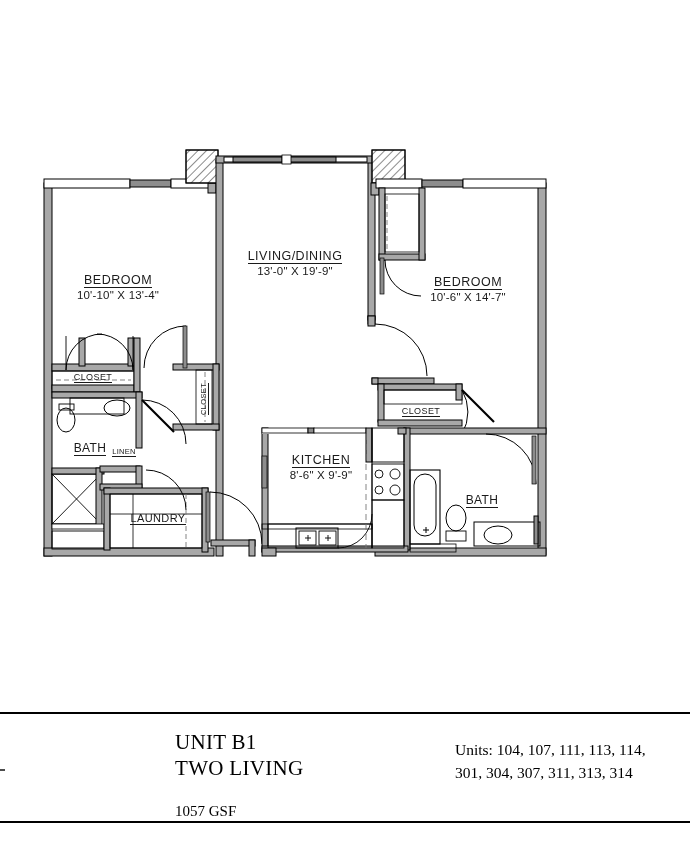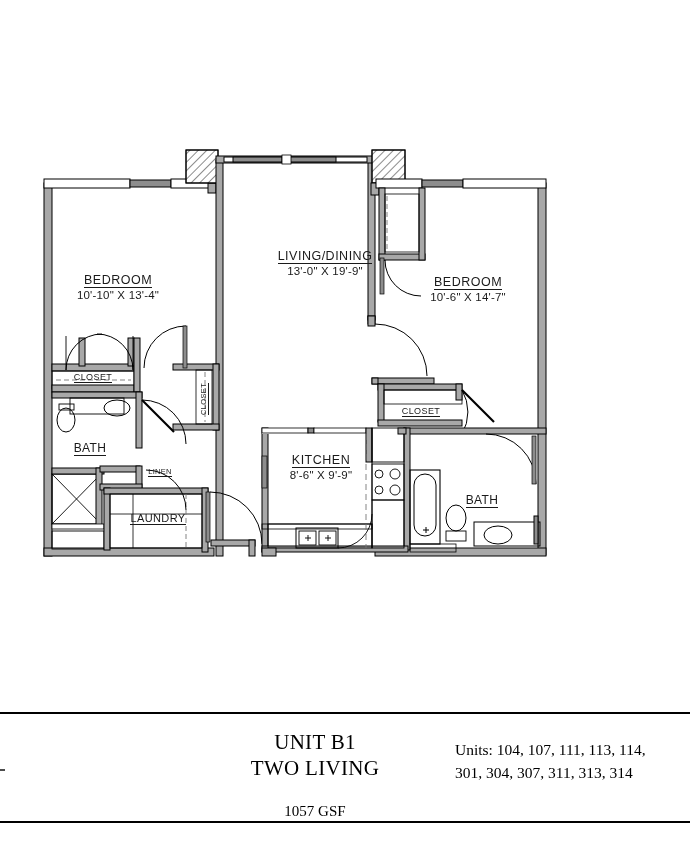--- a/index.html
+++ b/index.html
@@ -32,21 +32,21 @@
     left: 0;
     top: 712px;
     width: 690px;
     height: 110px;
   }
   .tb-center {
     position: absolute;
     left: 175px;
     top: 18px;
     width: 280px;
-    text-align: center;
+    text-align: left;
     font-family: "Liberation Serif", serif;
     color: #000;
   }
   .tb-unit {
     font-size: 21px;
     line-height: 25px;
     letter-spacing: 0.3px;
   }
   .tb-type {
     font-size: 21px;
@@ -308,21 +308,21 @@
       <rect x="368" y="316" width="7" height="10" fill="#a8a8a8"></rect>
 
     </g>
   </svg>
 
   <div class="rlabel" style="left:48px; top:270px; width:140px;">
     <span class="nm">BEDROOM</span>
     <span class="dim">10'-10" X 13'-4"</span>
   </div>
 
-  <div class="rlabel" style="left:215px; top:246px; width:160px;margin-left:30px;">
+  <div class="rlabel" style="left:215px; top:246px; width:160px;">
     <span class="nm">LIVING/DINING</span>
     <span class="dim">13'-0" X 19'-9"</span>
   </div>
 
   <div class="rlabel" style="left:398px; top:272px; width:140px;">
     <span class="nm">BEDROOM</span>
     <span class="dim">10'-6" X 14'-7"</span>
   </div>
 
   <div class="rlabel" style="left:268px; top:450px; width:106px;">
@@ -343,21 +343,21 @@
   </div>
 
   <div class="rlabel tiny rot90" style="left:179px; top:390px; width:44px;">
     <span class="nm">CLOSET</span>
   </div>
 
   <div class="rlabel small" style="left:390px; top:400px; width:62px;">
     <span class="nm">CLOSET</span>
   </div>
 
-  <div class="rlabel tiny" style="left:104px; top:460px; width:40px;padding-left:36px;">
+  <div class="rlabel tiny" style="left:104px; top:440px; width:40px;">
     <span class="nm">LINEN</span>
   </div>
 
   <div class="rlabel small" style="left:115px; top:508px; width:86px;">
     <span class="nm" style="font-size:11px;">LAUNDRY</span>
   </div>
 
   <svg class="svg-layer" viewBox="0 0 690 844">
     <line x1="0" y1="713" x2="690" y2="713" stroke="#000" stroke-width="2"></line>
     <line x1="0" y1="822" x2="690" y2="822" stroke="#000" stroke-width="2"></line>

